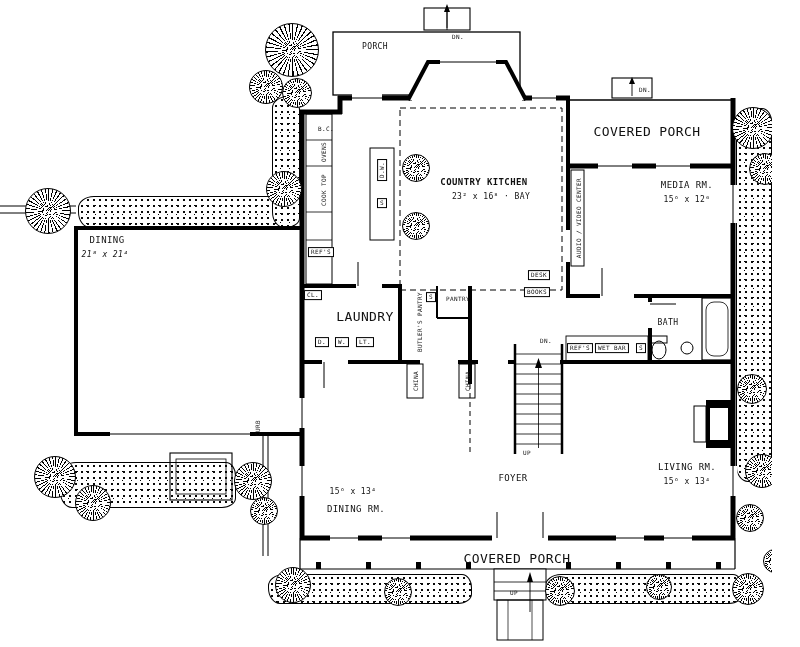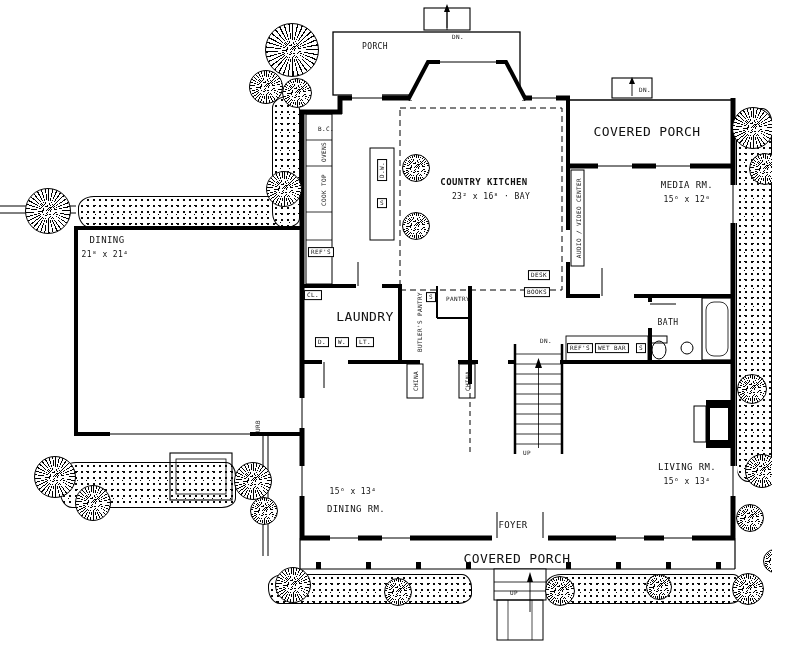--- a/index.html
+++ b/index.html
@@ -240,41 +240,41 @@
 
   <div class="lbl f8" style="left:375px;top:46px;">PORCH</div>
   <div class="lbl f6" style="left:458px;top:36px;">DN.</div>
   <div class="lbl f7" style="left:647px;top:131px;">COVERED PORCH</div>
   <div class="lbl f6" style="left:645px;top:89px;">DN.</div>
   <div class="lbl f9" style="left:484px;top:182px;font-weight:bold;">COUNTRY KITCHEN</div>
   <div class="lbl f8" style="left:482px;top:196px;margin-left:9px;">23² x 16⁸ · BAY</div>
   <div class="lbl f9" style="left:687px;top:185px;">MEDIA RM.</div>
   <div class="lbl f8" style="left:687px;top:199px;">15⁶ x 12⁰</div>
   <div class="lbl f9" style="left:107px;top:240px;">DINING</div>
-  <div class="lbl f8" style="left:105px;top:254px;">21⁸ x 21⁴</div>
+  <div class="lbl f8" style="left:105px;top:254px;font-style:italic;">21⁸ x 21⁴</div>
   <div class="lbl f7" style="left:349px;top:316px;padding-left:32px;">LAUNDRY</div>
   <div class="lbl rot f6" style="left:419px;top:322px;">BUTLER'S PANTRY</div>
   <div class="lbl f6" style="left:458px;top:298px;">PANTRY</div>
   <div class="lbl f6 box" style="left:431px;top:297px;">S</div>
   <div class="lbl f6 box" style="left:313px;top:295px;">CL.</div>
   <div class="lbl f6 box" style="left:322px;top:342px;">D.</div>
   <div class="lbl f6 box" style="left:342px;top:342px;">W.</div>
   <div class="lbl f6 box" style="left:365px;top:342px;">LT.</div>
   <div class="lbl f6 box" style="left:539px;top:275px;">DESK</div>
   <div class="lbl f6 box" style="left:537px;top:292px;">BOOKS</div>
   <div class="lbl rot f6" style="left:578px;top:218px;">AUDIO / VIDEO CENTER</div>
   <div class="lbl f8" style="left:668px;top:322px;">BATH</div>
   <div class="lbl f6 box" style="left:580px;top:348px;">REF'S</div>
   <div class="lbl f6 box" style="left:612px;top:348px;">WET BAR</div>
   <div class="lbl f6 box" style="left:641px;top:348px;">S</div>
   <div class="lbl f6" style="left:546px;top:340px;">DN.</div>
   <div class="lbl f6" style="left:527px;top:452px;">UP</div>
   <div class="lbl f9" style="left:356px;top:477px;margin-top:32px;">DINING RM.</div>
   <div class="lbl f8" style="left:353px;top:491px;">15⁶ x 13⁴</div>
-  <div class="lbl f9" style="left:513px;top:478px;margin-top:47px;">FOYER</div>
+  <div class="lbl f9" style="left:513px;top:478px;">FOYER</div>
   <div class="lbl f9" style="left:687px;top:467px;">LIVING RM.</div>
   <div class="lbl f8" style="left:687px;top:481px;">15⁶ x 13⁴</div>
   <div class="lbl f7" style="left:517px;top:558px;">COVERED PORCH</div>
   <div class="lbl f6" style="left:514px;top:592px;">UP</div>
   <div class="lbl rot f6" style="left:415px;top:381px;">CHINA</div>
   <div class="lbl rot f6" style="left:467px;top:381px;">CHINA</div>
   <div class="lbl rot f6" style="left:257px;top:428px;">CURB</div>
   <div class="lbl f6" style="left:326px;top:128px;">B.C.</div>
   <div class="lbl rot f6" style="left:323px;top:152px;">OVENS</div>
   <div class="lbl rot f6" style="left:323px;top:190px;">COOK TOP</div>

